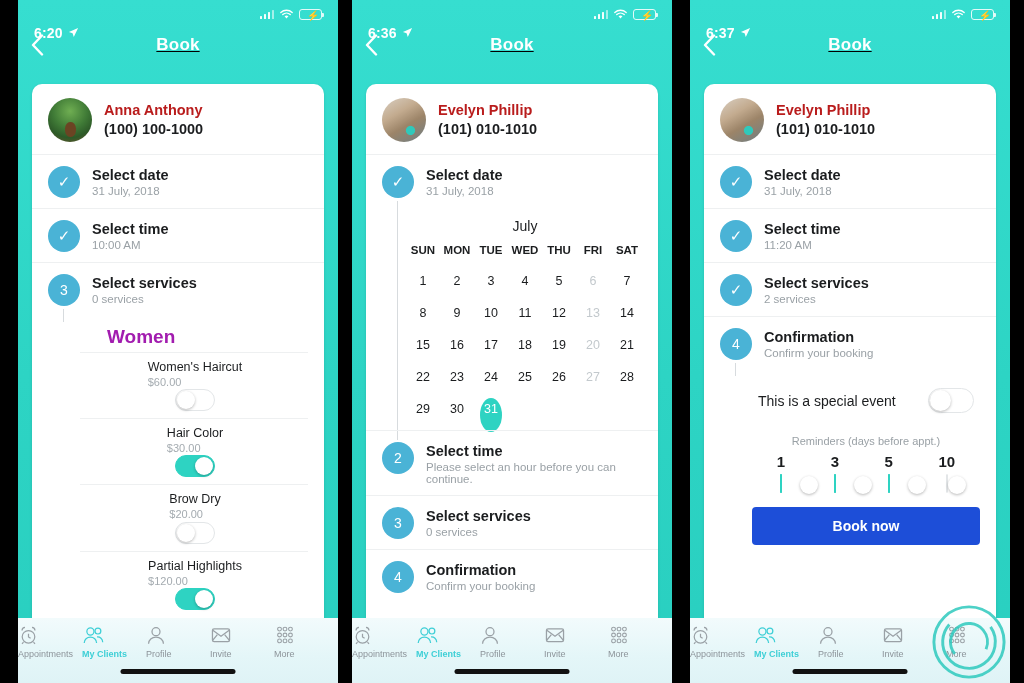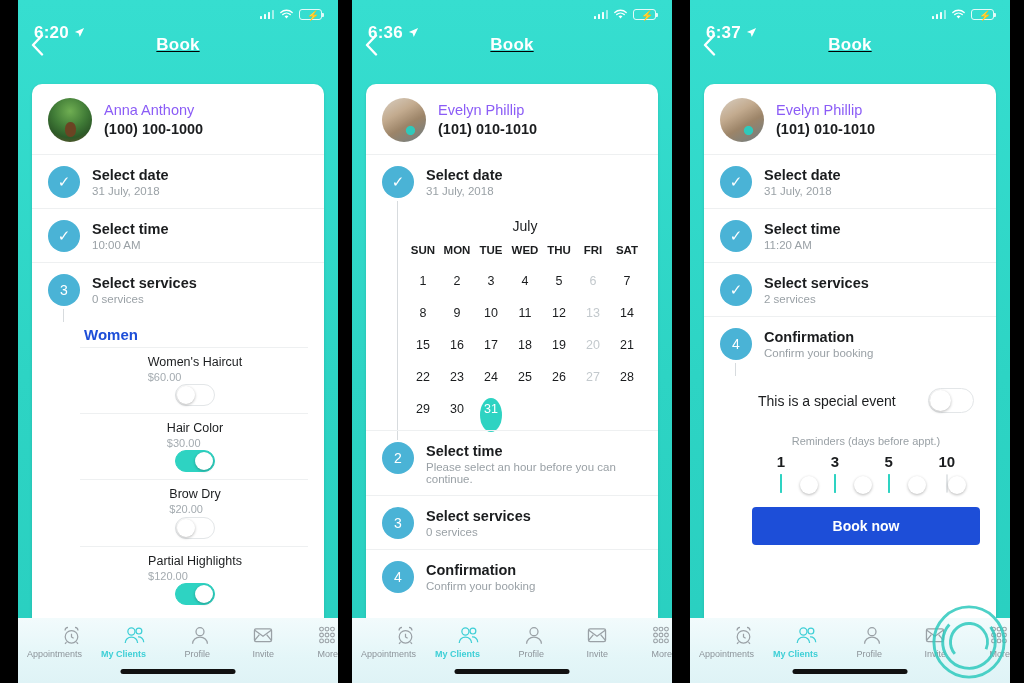--- a/index.html
+++ b/index.html
@@ -20,21 +20,21 @@
   #phone-1 { left: 18px;  width: 320px; }
   #phone-2 { left: 352px; width: 320px; }
   #phone-3 { left: 690px; width: 320px; }
 
   
   .statusbar {
     height: 26px; display: flex; align-items: center;
     justify-content: space-between; padding: 2px 16px 0 16px;
     color: #fff;
   }
-  .sb-left { display: flex; align-items: center; gap: 5px; font-size: 17px; font-weight: bold; letter-spacing: .2px; margin-top: 37px;}
+  .sb-left { display: flex; align-items: center; gap: 5px; font-size: 14px; font-weight: bold; letter-spacing: .2px; margin-top: 37px;}
   .loc-arrow { display:inline-block; width:11px; height:11px; }
   .sb-right { display: flex; align-items: center; gap: 5px; }
   .sig { display: flex; align-items: flex-end; gap: 1.5px; height: 10px;}
   .sig i { display:block; width:2.5px; background:#fff; border-radius:.5px; opacity:.95;}
   .sig i:nth-child(1){height:3px;} .sig i:nth-child(2){height:5px;}
   .sig i:nth-child(3){height:7px;} .sig i:nth-child(4){height:9px; opacity:.55;}
   .batt { position: relative; width: 23px; height: 11px; border: 1.3px solid rgba(255,255,255,.85);
           border-radius: 3px; padding: 1px; }
   .batt::after { content:''; position:absolute; right:-3.4px; top:3px; width:2px; height:4px;
                  background: rgba(255,255,255,.85); border-radius: 0 1px 1px 0;}
@@ -57,39 +57,39 @@
   
   .client { display:flex; align-items:center; gap:12px; padding: 14px 16px 12px 16px;}
   .avatar { width: 44px; height:44px; border-radius:50%; flex:none; overflow:hidden; position:relative;}
   .av-anna { background: radial-gradient(circle at 50% 30%, #6fae52 0%, #3f7a36 45%, #2d5a28 70%, #7a5230 100%); }
   .av-anna::after{content:''; position:absolute; left:38%; top:55%; width:26%; height:34%;
      background:#6b4423; border-radius:45%;}
   .av-evelyn { background: linear-gradient(150deg,#d9cfc2 0%, #c3ab8f 35%, #9c8468 60%, #6d7f86 100%); }
   .av-evelyn::after{content:''; position:absolute; left:50%; top:58%; width:30%; height:30%;
      background: radial-gradient(circle,#2fc9bb 0%, #2fc9bb 45%, transparent 55%); border-radius:50%;}
   .client-info { line-height: 1.3; }
-  .client-name { font-size: 14.5px; font-weight: normal; color:#8b5cf6; }
+  .client-name { font-size: 14.5px; font-weight: bold; color:#b91c1c; }
   .client-phone { font-size: 14.5px; font-weight: bold; color:#1b1d1f; }
 
   
   .step { display:flex; align-items:flex-start; gap: 12px; padding: 10px 16px 10px 16px;
           border-top: 1px solid #eef0f1; position: relative;}
   .step.first { border-top: 1px solid #eef0f1; }
   .bullet { width: 32px; height: 32px; border-radius: 50%; background:#4ab3d6; flex:none;
             color:#fff; display:flex; align-items:center; justify-content:center;
             font-size: 14px; font-weight: 500; margin-top:1px;}
   .bullet.check { font-size: 15px; }
   .step-text { padding-top: 1px; }
   .step-title { font-size: 14.5px; font-weight: bold; color:#1b1d1f; line-height:1.25;}
   .step-sub { font-size: 11.5px; color:#9aa1a6; margin-top: 1px;}
   .connector { position:absolute; left: 31px; top: 46px; bottom: -6px; width: 1px; background:#d7dbde;}
 
   
   .services { padding: 0 16px 0 48px; }
-  .svc-group { font-size: 15px; font-weight: bold; color:#1d4ed8; padding: 10px 0 4px 4px;}
+  .svc-group { font-size: 19px; font-weight: bold; color:#a21caf; padding: 10px 0 4px 4px; margin-left: 23px;}
   .svc-row { display:flex; align-items:center; justify-content:space-between;
              border-top: 1px solid #eef0f1; padding: 7px 2px 7px 4px; flex-direction: column; }
   .svc-label { line-height:1.2; }
   .svc-name { font-size: 12.5px; color:#1b1d1f; font-weight: 500;}
   .svc-price { font-size: 11px; color:#a4abb0; margin-top:1px;}
 
   
   .toggle { width: 40px; height: 22px; border-radius: 11px; position:relative; flex:none;
             background:#fff; border:1px solid #e3e6e8; box-shadow: inset 0 0 0 0 #fff;}
   .toggle .knob { position:absolute; top:1px; left:1px; width:18px; height:18px; border-radius:50%;
@@ -120,21 +120,21 @@
   .rem-row { display:flex; justify-content:space-around; align-items:center; padding: 0 2px 14px 2px;}
   .rem-item { text-align:center; }
   .rem-num { font-size: 15px; font-weight:bold; color:#1b1d1f; margin-bottom: 5px;}
   .book-btn { background:#1d4ed8; color:#fff; text-align:center; font-size:14px; font-weight:bold;
               padding: 11px 0; border-radius: 4px; cursor:pointer; }
 
   
   .tabbar { position:absolute; left:0; right:0; bottom:0; height: 65px;
             background: linear-gradient(180deg,#f2fbfc 0%, #e4f6f8 60%, #dff3f6 100%);
             display:flex; align-items:flex-start; padding-top: 6px;}
-  .tab { flex:1; display:flex; flex-direction:column; align-items:flex-end; gap:3px; cursor:pointer;}
+  .tab { flex:1; display:flex; flex-direction:column; align-items:flex-start; gap:3px; cursor:pointer;}
   .tab-label { font-size: 9px; color:#8d949a; }
   .tab.active .tab-label { color:#3ecfd6; font-weight:bold; }
   .tab-ico { height: 22px; display:flex; align-items:center; justify-content:center;}
   .home-ind { position:absolute; left:50%; transform:translateX(-50%); bottom: 9px;
               width: 115px; height: 5px; background:#111; border-radius:3px;}
 
   
   .watermark { position:absolute; right: 2px; bottom: 2px; width: 78px; height: 78px; pointer-events:none;}
 </style>
 </head>

